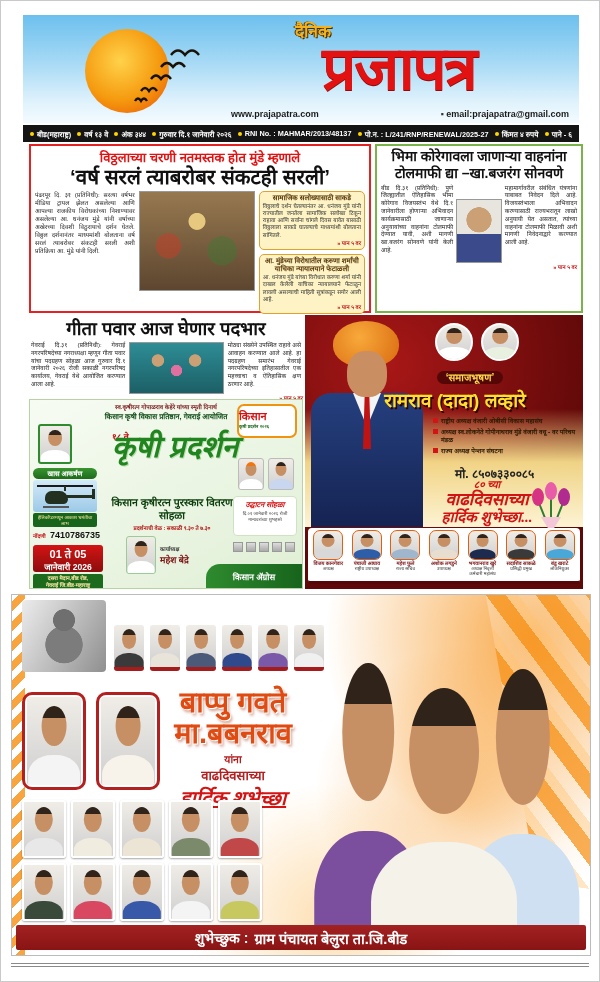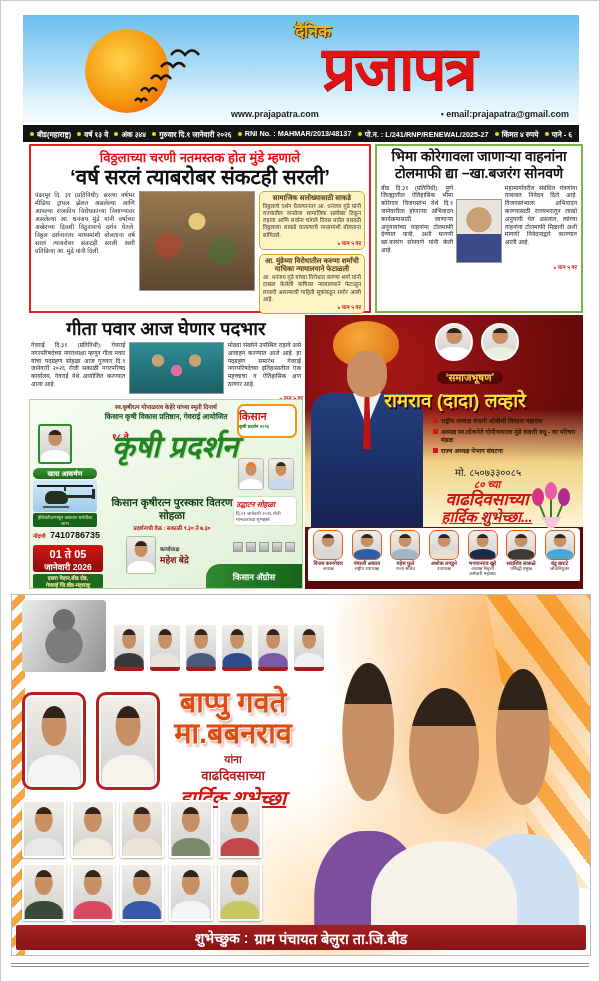--- a/index.html
+++ b/index.html
@@ -108,22 +108,22 @@
   .krishi .d1 { font-size:11px; font-weight:900; }
   .krishi .d2 { font-size:8.6px; font-weight:800; }
   .krishi .venue { position:absolute; left:3px; top:174px; width:70px; text-align:center;
     background:#1c6b1c; color:#ffe9a8; font-size:5.4px; font-weight:700; border-radius:2px; padding:1px 0; line-height:1.3; }
   .krishi .klogo { position:absolute; right:5px; top:4px; width:60px; height:34px; background:#fff;
     border:2px solid #ef940f; border-radius:7px; text-align:left; padding-top:2px; }
   .krishi .klogo .kl1 { font-size:11px; font-weight:900; color:#d31414; }
   .krishi .klogo .kl2 { font-size:4.6px; color:#1d6b1d; font-weight:700; }
   .krishi .guests { position:absolute; right:8px; top:58px; display:flex; gap:4px; }
   .krishi .guests .face { width:26px; height:32px; border:1px solid #bbb; }
-  .krishi .inaug { position:absolute; right:5px; top:96px; width:64px; height:30px; background:#fff;
-    border:1px solid #cfe3c2; border-radius:4px; padding:2px; }
+  .krishi .inaug { position:absolute; right:5px; top:96px; width:64px; height:40px; background:#fff;
+    border:1px solid #cfe3c2; border-radius:4px; text-align:center; padding:2px; }
   .krishi .inaug .it { font-size:7.3px; color:#d31414; font-weight:900; font-style:italic; }
   .krishi .inaug .il { font-size:4.6px; color:#444; margin-top:2px; line-height:1.35; }
   .krishi .sponsors { position:absolute; right:5px; top:142px; width:64px; display:flex; gap:3px; }
   .krishi .sponsors i { width:10px; height:10px; background:linear-gradient(#ddd,#aaa); border:1px solid #999; }
   .krishi .brand { position:absolute; right:0; bottom:0; width:96px; height:24px;
     background:linear-gradient(90deg,#2e8b2e,#17641c); color:#fff; font-weight:800; font-size:8.4px;
     display:flex; align-items:center; justify-content:center; border-radius:14px 0 0 0; }
 
   
   .ramrao { position:absolute; left:304px; top:314px; width:278px; height:274px; overflow:hidden;
@@ -141,26 +141,26 @@
   .bm-tie { position:absolute; left:56px; top:76px; width:8px; height:52px; background:#c01414;
     clip-path:polygon(20% 0,80% 0,100% 100%,0 100%); }
   .ramrao .circ { position:absolute; top:8px; width:38px; height:38px; border:2px solid #fff; }
   .ramrao .honor { position:absolute; left:70px; top:52px; width:190px; text-align:center; }
   .ramrao .honor span { background:#550707; color:#ffd94d; font-weight:800; font-size:10px; border-radius:10px; padding:1px 9px; }
   .ramrao .rname { position:absolute; left:24px; top:72px; width:252px; text-align:center; z-index:2;
     font-size:19px; font-weight:900; color:#ffdf2e; text-shadow:1.5px 2px 0 #2e0404; white-space:nowrap; }
   .ramrao .blist { position:absolute; left:128px; top:102px; width:146px; z-index:2; list-style:none; }
   .ramrao .blist li { display:flex; gap:3px; font-size:6.3px; color:#2a1a00; font-weight:700; line-height:1.25; margin-bottom:3px; }
   .ramrao .blist li::before { content:""; flex:0 0 5px; height:5px; background:#d31414; margin-top:1px; }
-  .ramrao .mob { position:absolute; left:150px; top:150px; font-size:10px; font-weight:400; color:#222; z-index:2; }
+  .ramrao .mob { position:absolute; left:150px; top:150px; font-size:12px; font-weight:700; color:#222; z-index:2; }
   .ramrao .wish { position:absolute; left:112px; top:162px; width:140px; text-align:center; z-index:2;
     font-family:"Liberation Serif","DejaVu Serif",serif; font-style:italic; color:#d31414; }
   .ramrao .age { font-size:10.5px; font-weight:800; }
   .ramrao .w1 { font-size:17px; font-weight:800; line-height:1.05; }
-  .ramrao .w2 { font-size:15px; font-weight:800; line-height:1.1;text-decoration:underline; }
+  .ramrao .w2 { font-size:15px; font-weight:800; line-height:1.1; }
   .ramrao .bouquet { position:absolute; right:6px; top:154px; z-index:2; }
   .ramrao .slabel { position:absolute; left:0; right:0; top:218px; text-align:center; z-index:2;
     font-size:6.4px; font-weight:800; color:#ffe9a0; }
   .ramrao .strip { position:absolute; left:3px; right:3px; bottom:5px; height:56px; background:#fff;
     border-radius:4px; display:flex; justify-content:space-around; padding:2px 1px; z-index:2;
     border-bottom:3px solid #550707; }
   .ramrao .cell { width:37px; text-align:center; }
   .ramrao .cell .face { width:30px; height:30px; border:1.5px solid #e06010; border-radius:7px; margin:0 auto; }
   .ramrao .cell .nm { font-size:5.1px; font-weight:800; color:#7a1010; line-height:1.15; margin-top:1px; }
   .ramrao .cell .rl { font-size:4.5px; color:#333; line-height:1.1; }

